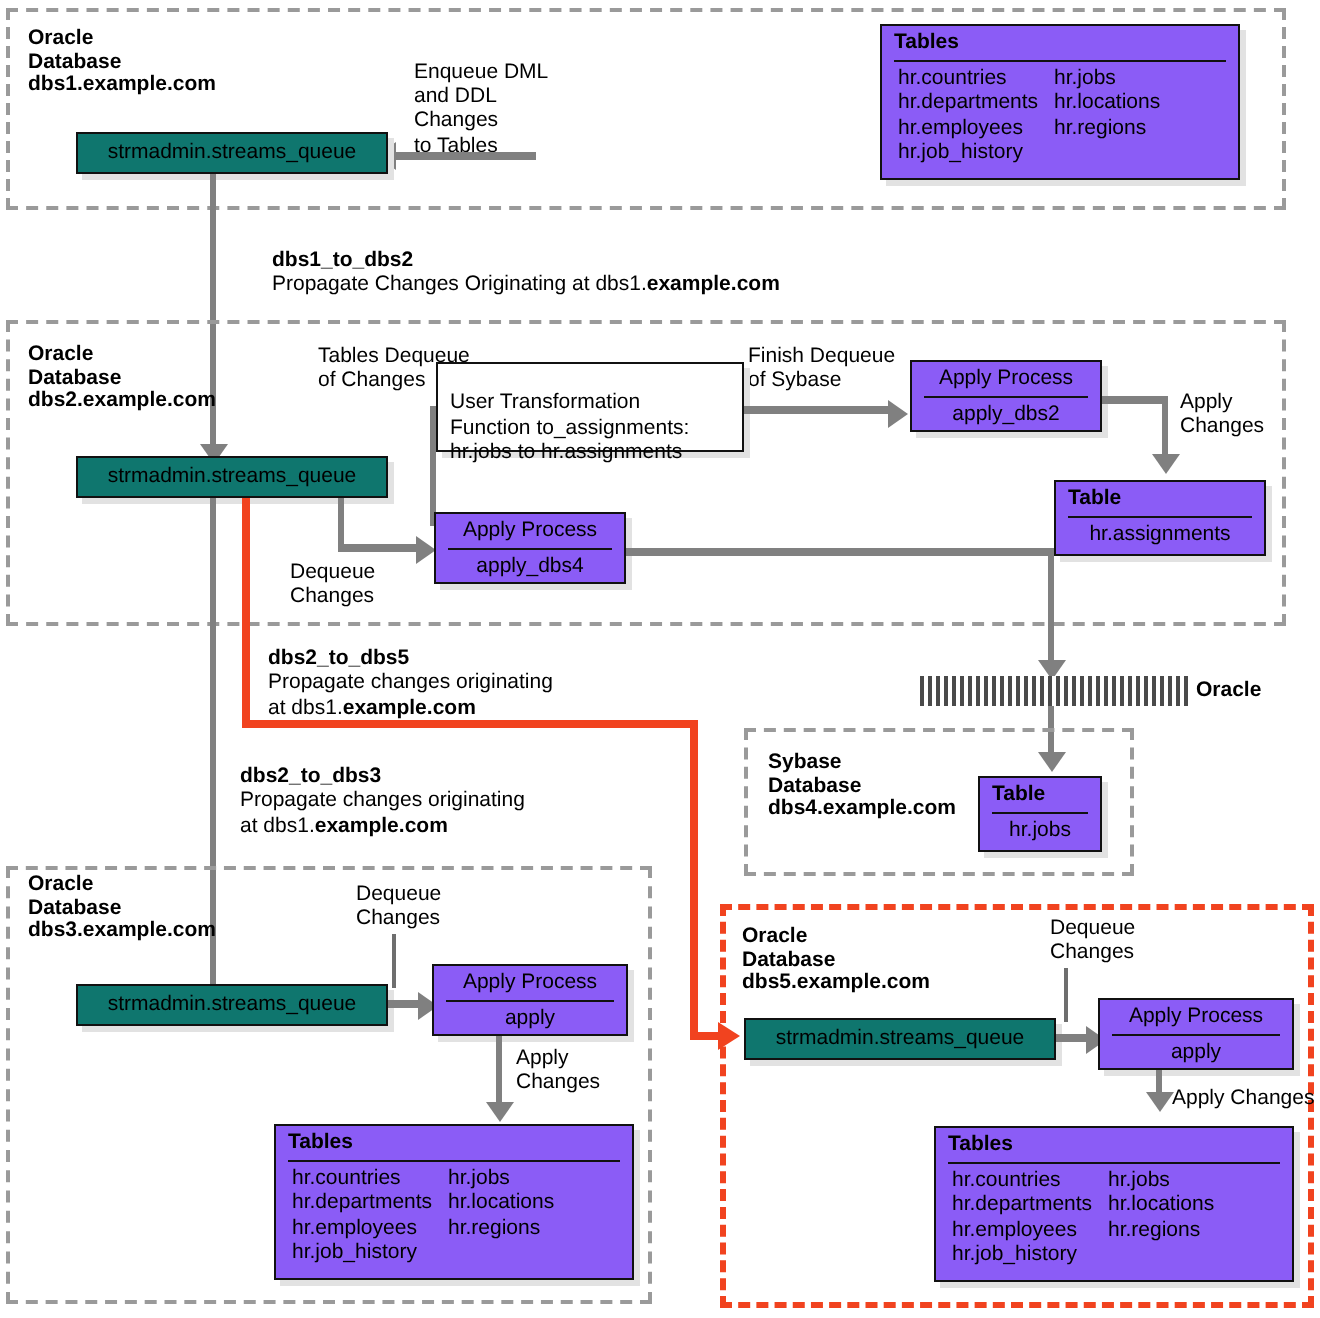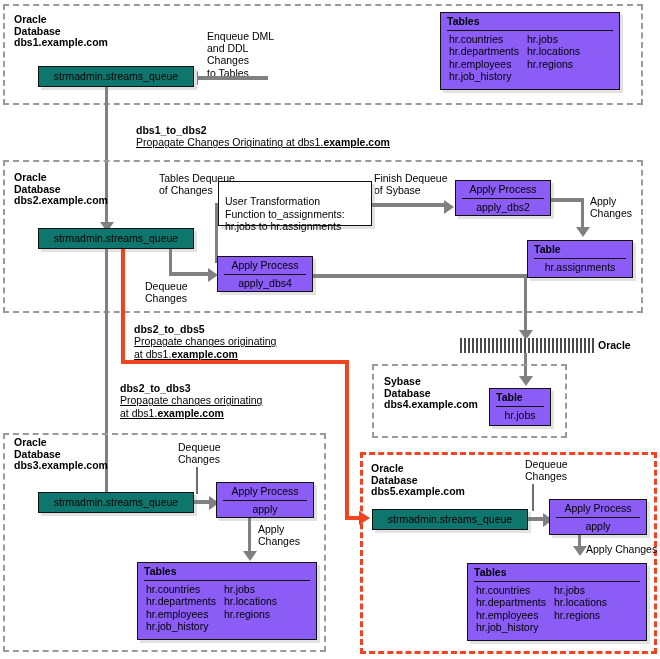--- a/index.html
+++ b/index.html
@@ -71,21 +71,21 @@
   
   .lbl{
     position:absolute;
     font-size:10.5px;line-height:12.2px;
     white-space:pre-line;
   }
 
   
   .prop{position:absolute;font-size:10.5px;line-height:12.4px;}
   .prop .p1{font-weight:bold;}
-  .prop .p2{white-space:pre-line;text-decoration:underline;}
+  .prop .p2{white-space:pre-line;}
   .prop .p2 b{font-weight:bold;}
 
   
   .gl{position:absolute;background:#808080;}
   .gl.v{width:4px;}
   .gl.h{height:4px;}
   .thin{position:absolute;background:#6e6e6e;}
   .thin.v{width:1.5px;}
 
   

